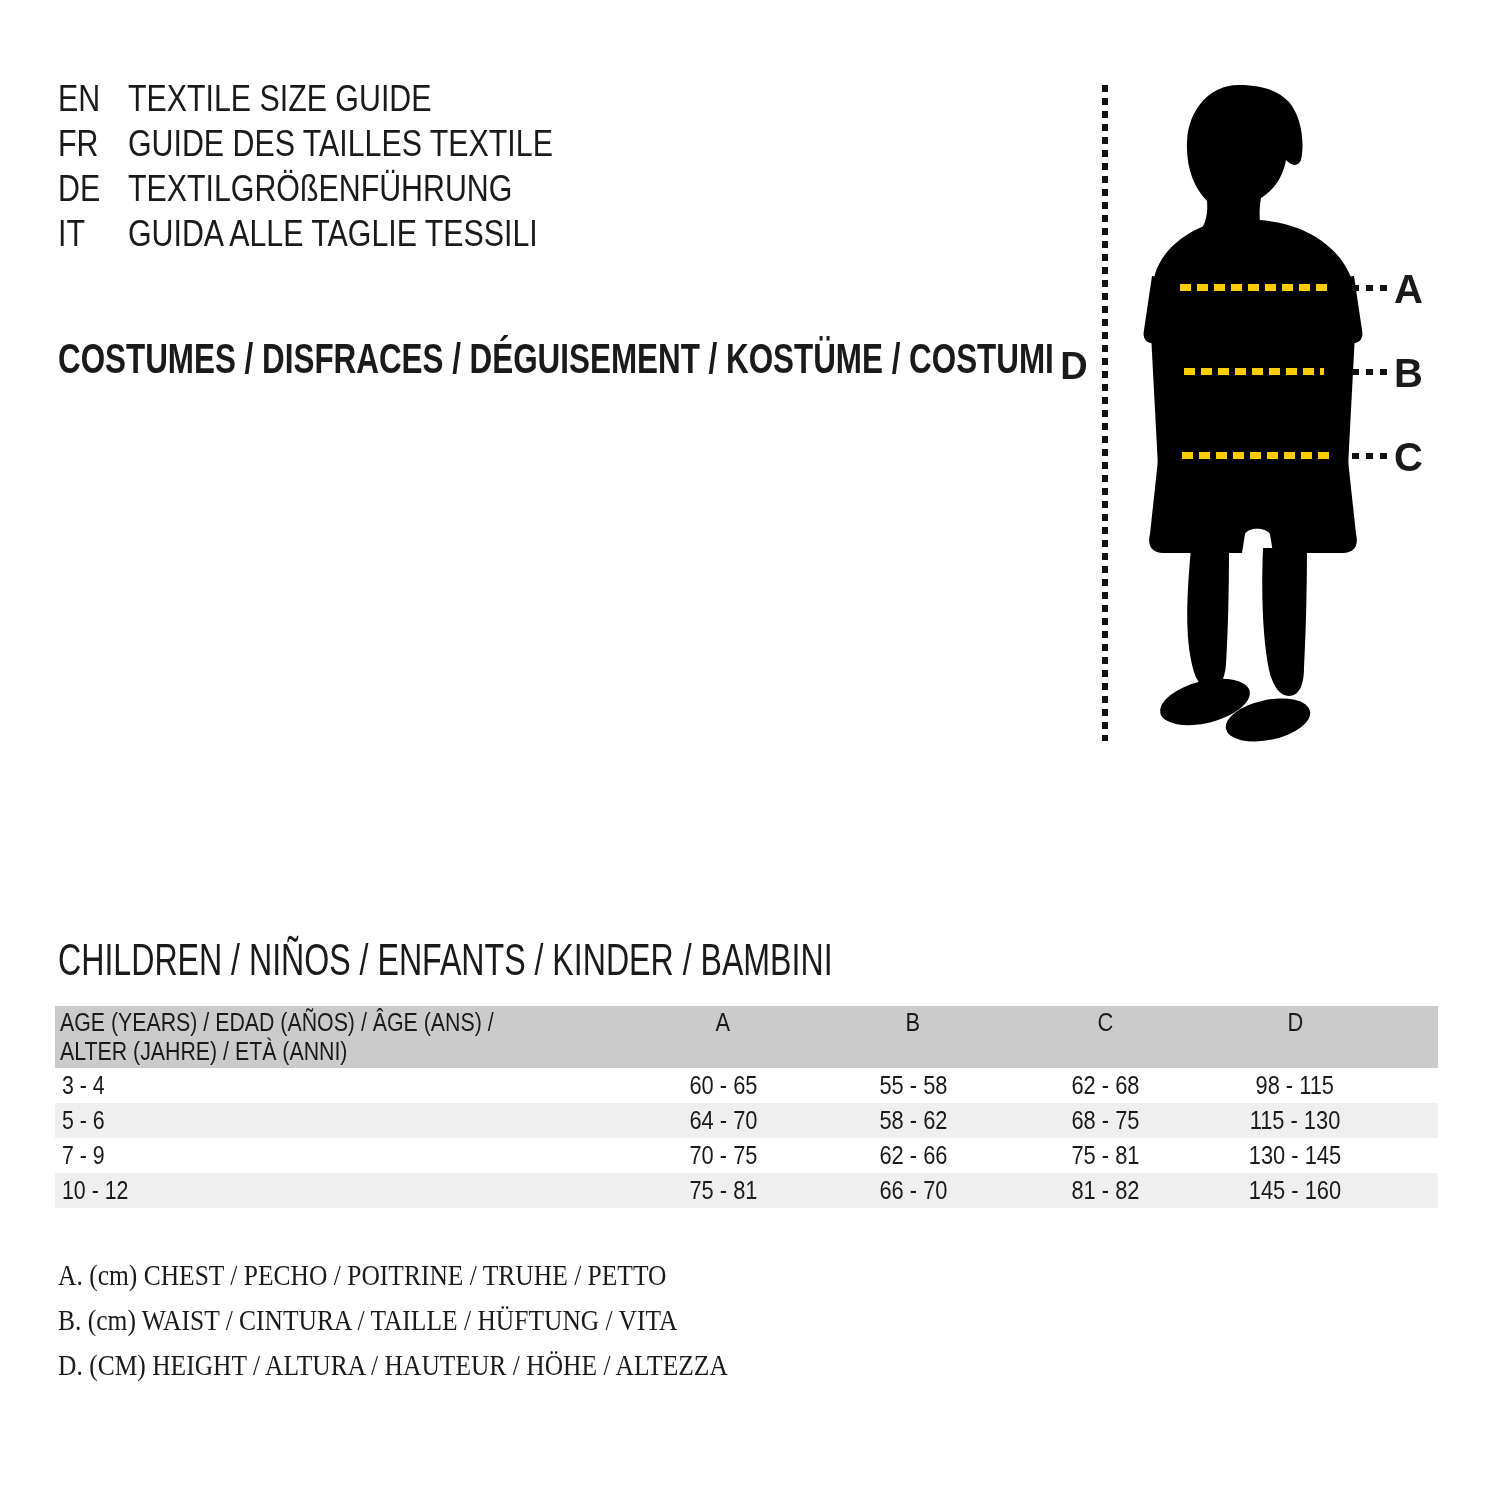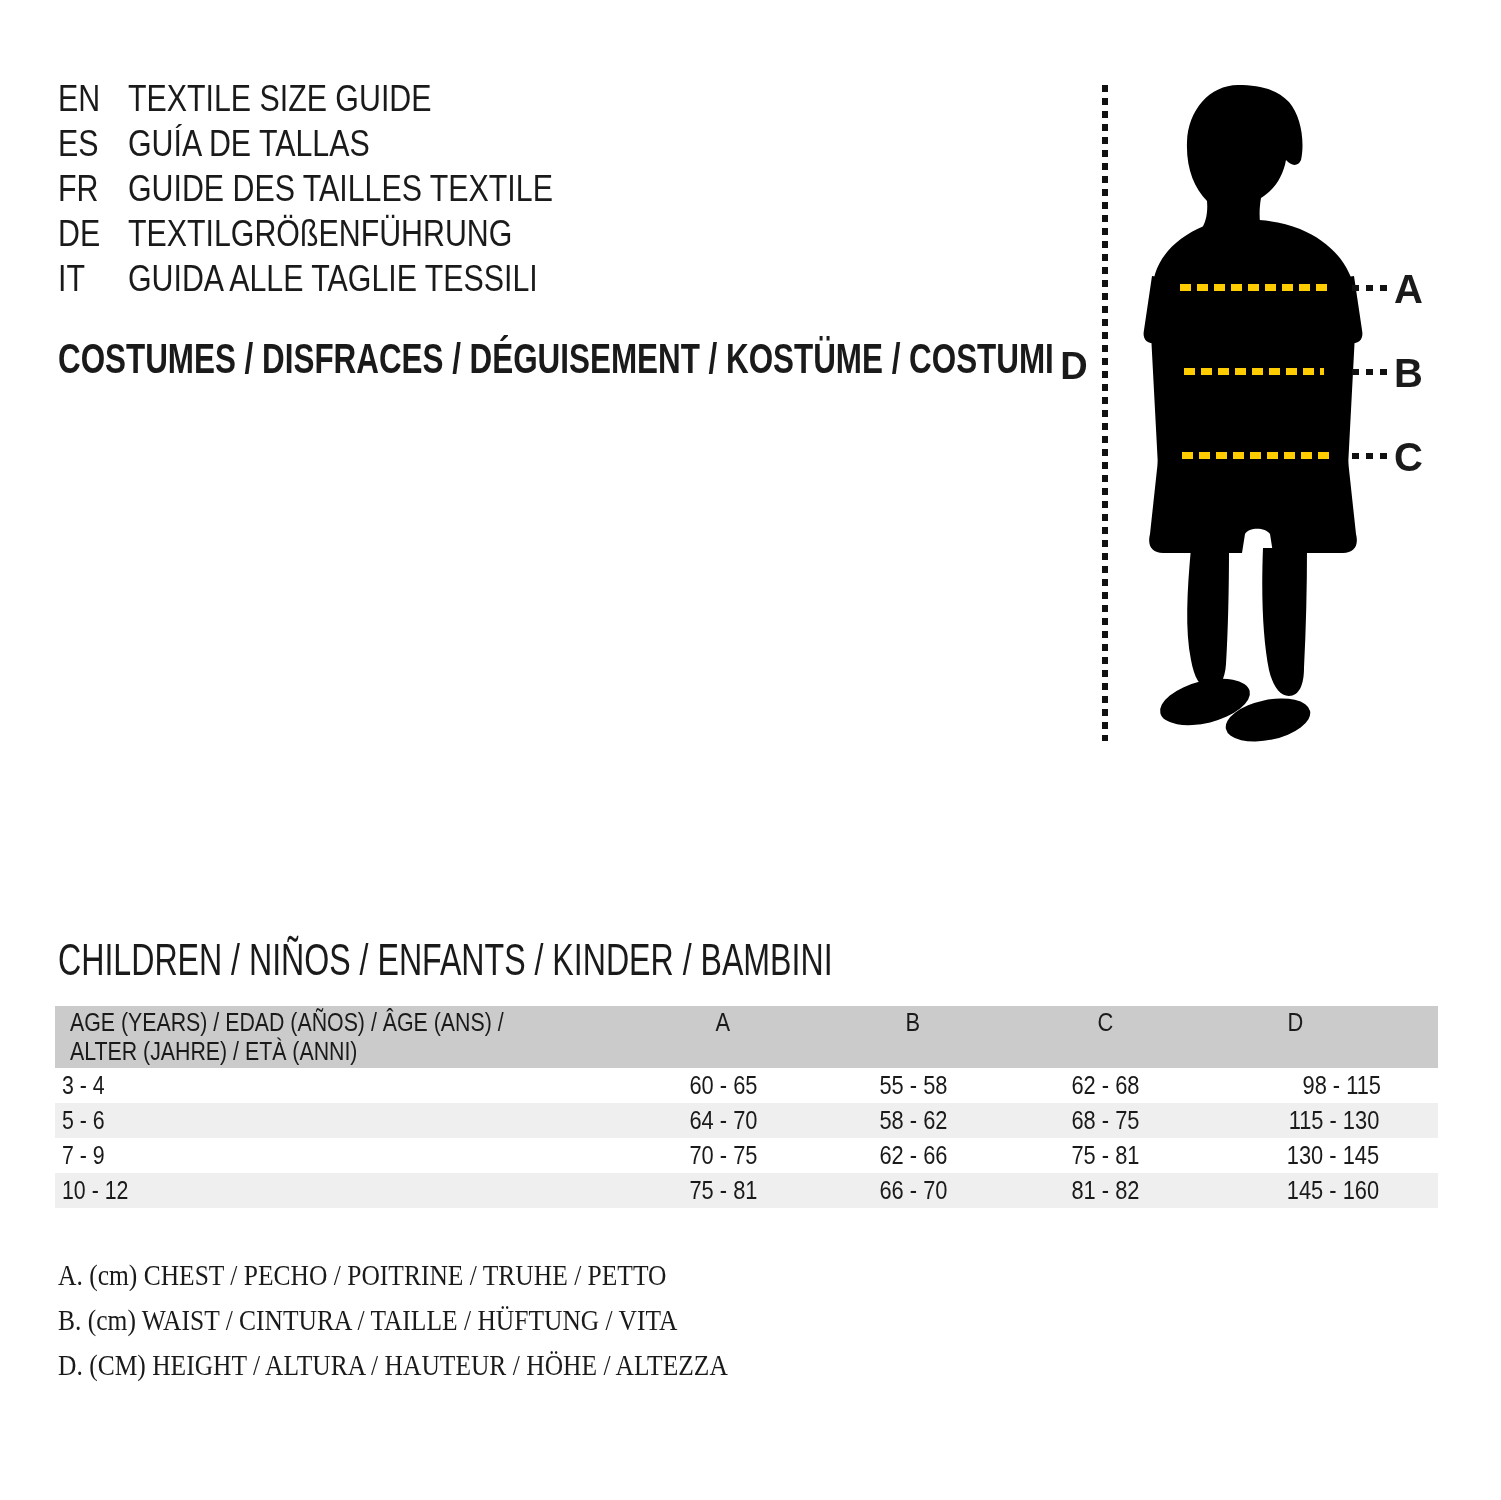--- a/index.html
+++ b/index.html
@@ -31,47 +31,43 @@
              background:repeating-linear-gradient(90deg,#111 0 7px,transparent 7px 14px); }
   .m-label { position:absolute; left:1394px; width:40px; font-size:40px; font-weight:bold;
              line-height:50px; text-align:left; }
 
   
   .section-title { position:absolute; left:58px; top:942px; font-size:44px; line-height:36px; }
   .section-title .cond { transform:scaleX(.73); }
   .size-table { position:absolute; left:55px; top:1006px; width:1383px; font-size:26px; }
   .tgrid { display:grid; grid-template-columns:573px 190px 190px 194px 236px; }
   .thead { background:#cbcbcb; height:62px; padding-top:2px; }
-  .thead .age-h { padding-left:15px; line-height:29px;text-decoration:underline; }
+  .thead .age-h { padding-left:5px; line-height:29px;text-decoration:underline; }
   .thead .col-h { text-align:center; line-height:29px; padding-right:0; }
   .thead .col-h.last { padding-right:50px; }
   .trow { height:35px; align-items:center; }
   .trow.stripe { background:#efefef; }
   .cell-age { padding-left:7px; }
   .cell-val { text-align:center; }
-  .cell-val.last { padding-right:50px;text-align:right; }
+  .cell-val.last { padding-right:50px; }
 
   
   .legend { position:absolute; left:58px; top:1252px; }
   .legend-row { height:45px; line-height:45px; font-size:30px;font-family:Liberation Serif, serif; }
   .legend-row .cond { transform:scaleX(.85); }
 </style>
 </head>
 <body>
 
 <div class="canvas">
 
   <div class="lang-block">
     <div class="lang-row">
       <span class="lang-code"><span class="cond">EN</span></span>
       <span class="cond">TEXTILE SIZE GUIDE</span>
-    </div>
-    <div class="lang-row">
-      <span class="lang-code"><span class="cond">ES</span></span>
-      <span class="cond">GUÍA DE TALLAS</span>
     </div>
     <div class="lang-row">
       <span class="lang-code"><span class="cond">FR</span></span>
       <span class="cond">GUIDE DES TAILLES TEXTILE</span>
     </div>
     <div class="lang-row">
       <span class="lang-code"><span class="cond">DE</span></span>
       <span class="cond">TEXTILGRÖßENFÜHRUNG</span>
     </div>
     <div class="lang-row">

